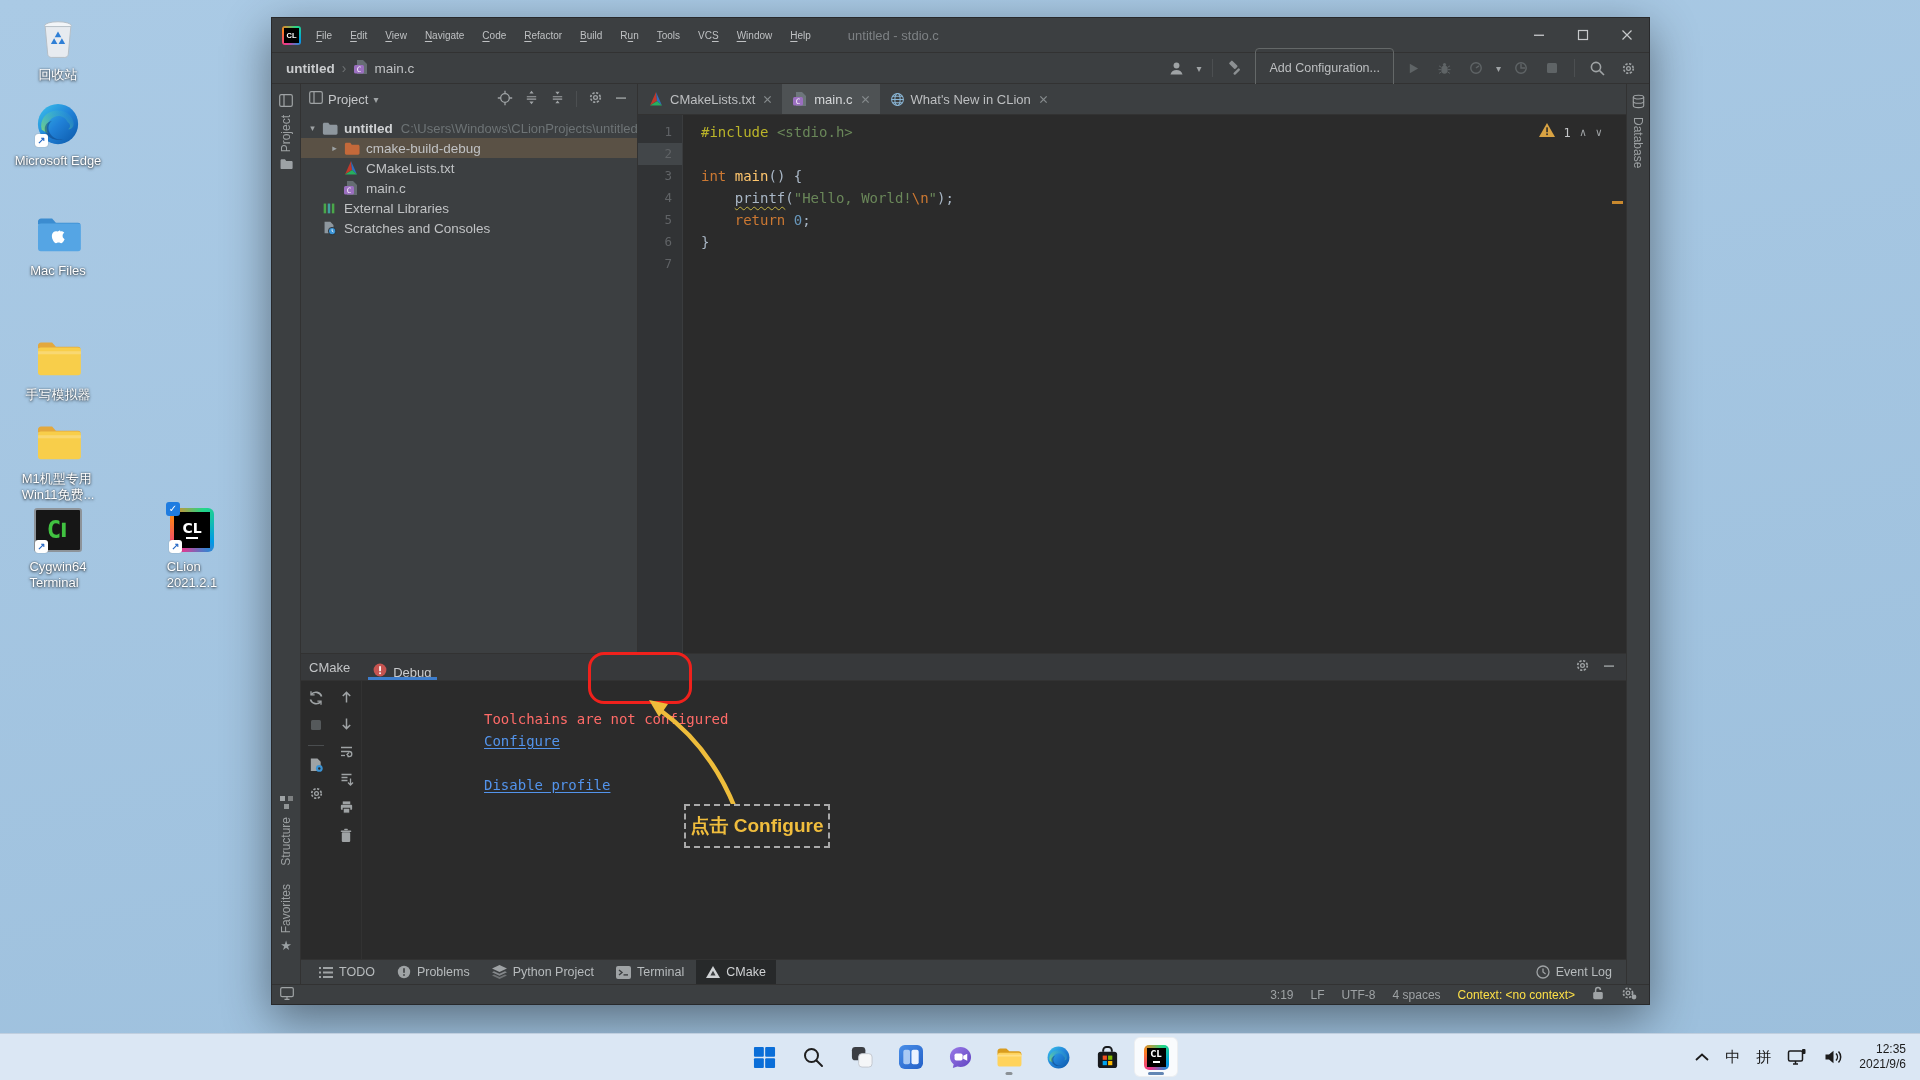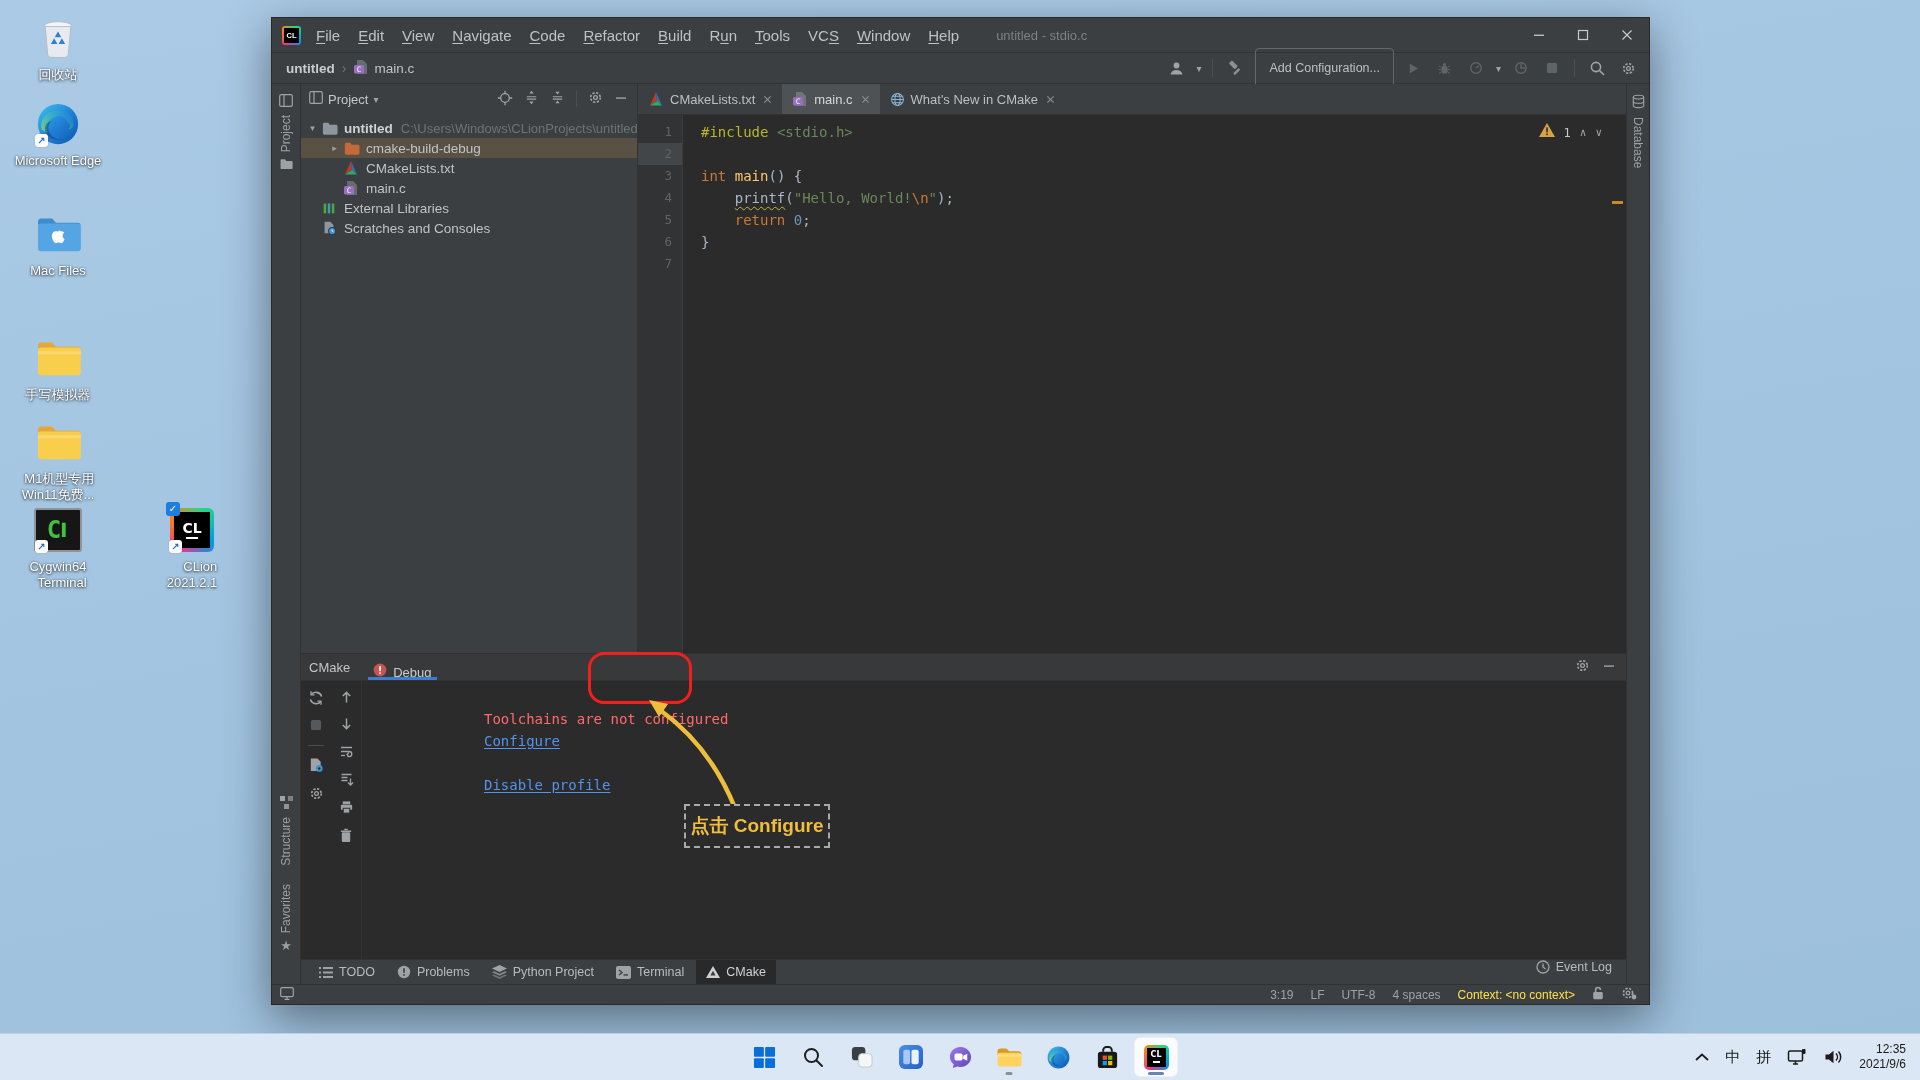--- a/index.html
+++ b/index.html
@@ -2,21 +2,21 @@
 <html><head>
 <meta charset="utf-8">
 <style>
   html,body{margin:0;padding:0}
   body{width:1920px;height:1080px;overflow:hidden;position:relative;
        font-family:"Liberation Sans","DejaVu Sans",sans-serif;
        background:linear-gradient(170deg,#aacae5 0%,#9cbfdc 100%);}
   
   .desk-icon{position:absolute;width:90px;display:flex;flex-direction:column;align-items:center;gap:5px;cursor:default}
   .di-art{width:48px;height:48px;position:relative;display:flex;align-items:center;justify-content:center}
-  .di-label{color:#fff;font-size:13px;line-height:16px;text-align:right;white-space:pre-line;
+  .di-label{color:#fff;font-size:13px;line-height:16px;text-align:left;white-space:pre-line;
             text-shadow:0 1px 3px rgba(0,0,0,.7),0 0 2px rgba(0,0,0,.5)}
   .sc-badge{position:absolute;left:1px;bottom:1px;width:13px;height:13px;background:#fff;border-radius:3px;
             color:#2668c5;font-size:10px;line-height:13px;text-align:center;font-weight:bold;box-shadow:0 0 1px rgba(0,0,0,.4)}
   .chk-badge{position:absolute;left:-2px;top:-4px;width:14px;height:14px;background:#1f7ce0;border-radius:3px;
              color:#fff;font-size:10px;line-height:14px;text-align:center}
   .cyg-art{width:44px;height:40px;background:#161616;border:2px solid #8d9399;border-radius:3px;
            display:flex;align-items:center;justify-content:center;color:#41c241;
            font-family:"DejaVu Sans Mono",monospace;font-weight:bold;font-size:24px}
   .clion-art{border-radius:6px;display:flex;align-items:center;justify-content:center;
              background:conic-gradient(from 210deg,#ed358c,#fc801d,#21d789,#009ae5,#ed358c)}
@@ -24,21 +24,21 @@
   .clion-inner b{color:#fff;line-height:1;font-family:"DejaVu Sans",sans-serif}
   .clion-inner i{display:block;background:#fff;height:2px}
   
   #ide{position:absolute;left:271px;top:17px;width:1379px;height:988px;background:#3c3f41;
        border:1px solid #28292b;box-sizing:border-box;box-shadow:0 14px 44px rgba(0,0,0,.45);
        display:flex;flex-direction:column;color:#bbb;font-size:13px}
   .titlebar{height:34px;min-height:34px;display:flex;align-items:center;padding-left:8px;background:#3c3f41;border-bottom:1px solid #323232}
   .tb-logo{width:19px;height:19px;border-radius:3px;margin:0 6px 0 2px;background:conic-gradient(from 210deg,#ed358c,#fc801d,#21d789,#009ae5,#ed358c);display:flex;align-items:center;justify-content:center}
   .tb-logo span{background:#000;width:15px;height:15px;display:flex;align-items:center;justify-content:center;color:#fff;font-size:7.5px;font-weight:bold}
   #menu-row{display:flex}
-  .menu-item{padding:11px 9px;line-height:33px;font-size:15px;color:#bfc1c3}
+  .menu-item{padding:11px 9px;line-height:33px;font-size:10px;color:#bfc1c3}
   .menu-item u{text-underline-offset:2px}
   .win-title{color:#7d8184;margin-left:28px;font-size:13px}
   .win-btns{margin-left:auto;display:flex;height:100%}
   .win-btn{width:44px;display:flex;align-items:center;justify-content:center;color:#c7c9cb}
   .navbar{height:30px;min-height:30px;display:flex;align-items:center;background:#3c3f41;border-bottom:1px solid #323232;padding:0 10px 0 14px}
   .crumb-project{font-weight:bold;color:#c9cbcd;font-size:13.5px}
   .crumb-sep{color:#6d7173;margin:0 7px;font-size:14px}
   .crumb-file{display:flex;align-items:center;gap:5px;color:#bfc1c3;font-size:13.5px}
   .nav-right{margin-left:auto;display:flex;align-items:center;gap:9px}
   .tool-ic{display:flex;align-items:center;justify-content:center;width:22px;height:22px}
@@ -103,21 +103,21 @@
   .bp-body{flex:1;display:flex;min-height:0}
   .bp-toolwrap{display:flex;border-right:1px solid #323232}
   .bp-col{width:30px;display:flex;flex-direction:column;align-items:center;padding-top:9px;gap:10px}
   .bp-col .dv{width:16px;border-top:1px solid #4a4d4f;margin:1px 0}
   .bp-content{flex:1;font-family:"DejaVu Sans Mono",monospace;font-size:14px;line-height:22px;padding:5px 0 0 4px}
   .bp-content div{height:22px;white-space:pre}
   .err{color:#ff6b68}
   .lnk{color:#5394ec;text-decoration:underline;text-underline-offset:2px}
   .dimtx{color:#7f8486}
   
-  .toolwin-bar{height:24px;min-height:24px;background:#3c3f41;border-top:1px solid #323232;display:flex;align-items:flex-start;padding:0 8px;gap:2px;font-size:12.5px;color:#b7bbbd}
+  .toolwin-bar{height:24px;min-height:24px;background:#3c3f41;border-top:1px solid #323232;display:flex;align-items:center;padding:0 8px;gap:2px;font-size:12.5px;color:#b7bbbd}
   .twb-item{display:flex;align-items:center;gap:6px;padding:0 10px;height:100%}
   .twb-item.active{background:#27292a;color:#d0d2d4}
   .twb-right{margin-left:auto;display:flex;align-items:center;gap:6px;padding-right:6px}
   .statusbar{height:19px;min-height:19px;background:#3c3f41;border-top:1px solid #323232;display:flex;align-items:center;padding:0 12px 0 8px;font-size:12px;color:#9fa3a5;gap:8px}
   .sb-right{margin-left:auto;display:flex;gap:17px;align-items:center}
   .sb-dim{color:#fde047}
   
   #anno-circle{position:absolute;left:588px;top:652px;width:98px;height:46px;border:3px solid #f0211c;border-radius:16px;z-index:60}
   #anno-arrow{position:absolute;left:598px;top:694px;z-index:60}
   #anno-box{position:absolute;left:684px;top:804px;width:142px;height:40px;border:2px dashed #a9a9a9;background:#2b2b2b;
@@ -509,21 +509,21 @@
                 </span>
               </div>
               <div class="tab">
                 <span style="display: flex;">
                   <svg width="15" height="15" viewBox="0 0 16 16" fill="none" stroke="#8ab6d6" stroke-width="1.1">
                     <circle cx="8" cy="8" r="6.3"></circle>
                     <ellipse cx="8" cy="8" rx="2.8" ry="6.3"></ellipse>
                     <path d="M1.8 8h12.4M2.7 4.6h10.6M2.7 11.4h10.6"></path>
                   </svg>
                 </span>
-                <span>What's New in CMake</span>
+                <span>What's New in CLion</span>
                 <span class="tx">
                   <svg width="9" height="9" viewBox="0 0 10 10" stroke="#868b8d" stroke-width="1.4">
                     <path d="M1.5 1.5l7 7M8.5 1.5l-7 7"></path>
                   </svg>
                 </span>
               </div>
             </div>
           <div class="code-wrap">
             <div class="gutter" id="gutter">
                 <div>1</div>

